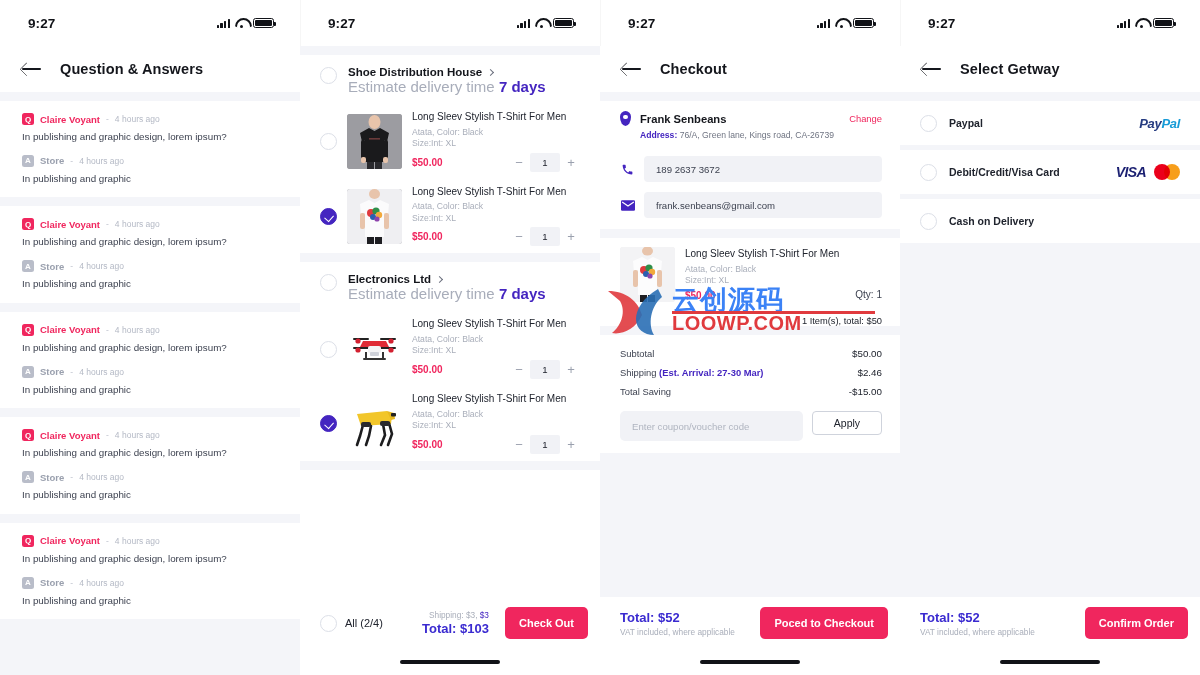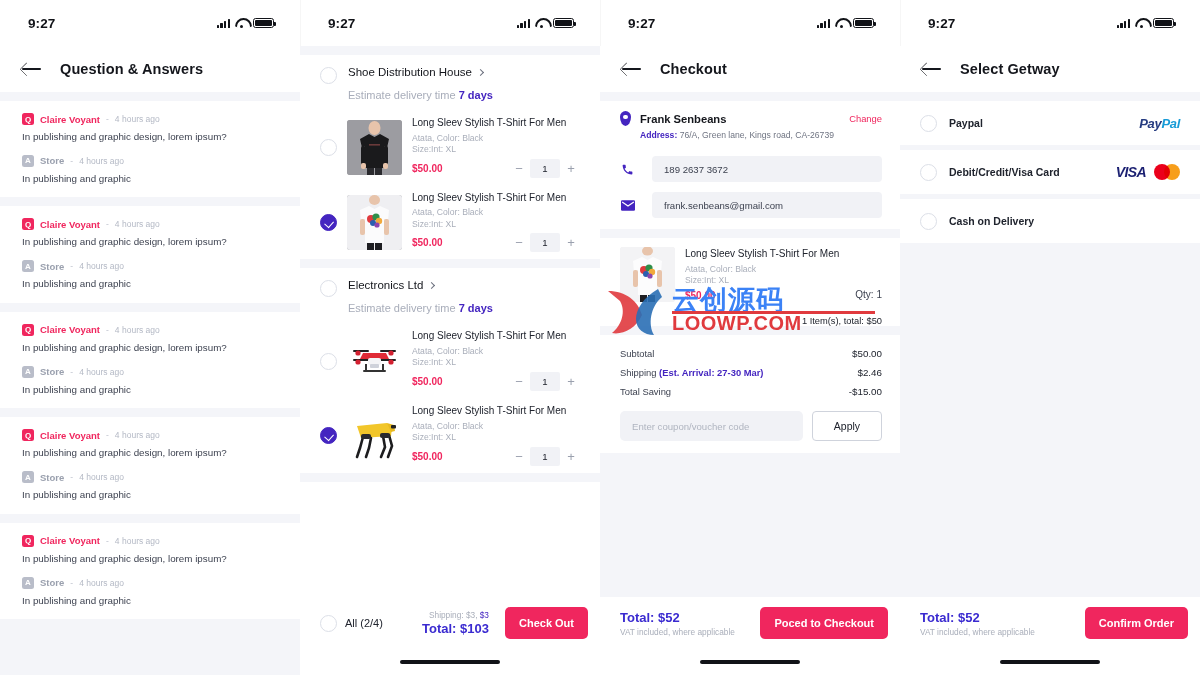--- a/index.html
+++ b/index.html
@@ -80,23 +80,23 @@
   
   .cart-scroll { background:#fff; }
   .strip { height: 9px; background: #f4f5f9; }
   .store-head { display: flex; align-items: flex-start; gap: 11px; padding: 11px 18px 9px 20px; background:#fff; }
   .cbx { width: 17px; height: 17px; border-radius: 50%; border: 1.4px solid #dcdfe7; background: #fff; flex: 0 0 auto; margin-top: 1px; }
   .cbx.on { background: #4425c0; border-color: #4425c0; position: relative; }
   .cbx.on::after {
     content:""; position:absolute; left:5.2px; top:4px; width:4.6px; height:7.4px;
     border-right: 1.9px solid #fff; border-bottom: 1.9px solid #fff; transform: rotate(42deg);
   }
-  .store-name { font-size: 11.5px; font-weight: normal; color: #14161c; display: flex; align-items: center; gap: 6px; }
+  .store-name { font-size: 11.5px; font-weight: bold; color: #14161c; display: flex; align-items: center; gap: 6px; }
   .chev { width: 5px; height: 5px; border-top: 1.4px solid #6a6f7d; border-right: 1.4px solid #6a6f7d; transform: rotate(45deg); display:inline-block; }
-  .store-sub { font-size: 11px; color: #a8adba; margin-top: 11px; }
+  .store-sub { font-size: 15px; color: #a8adba; margin-top: 0; }
   .store-sub b { color: #4425c0; }
 
   .cart-item { display: flex; align-items: center; gap: 10px; padding: 7px 18px 7px 20px; background:#fff; }
   .thumb { width: 55px; height: 55px; border-radius: 3px; flex: 0 0 auto; overflow: hidden; position: relative; background: #9b9ba0; }
   .ci-body { flex: 1 1 auto; min-width: 0; }
   .ci-title { font-size: 10px; color: #20242e; line-height: 1.25; }
   .ci-meta { font-size: 8.6px; color: #a9aeba; margin-top: 3px; line-height: 1.35; }
   .ci-foot { display: flex; align-items: center; justify-content: space-between; margin-top: 3px; }
   .ci-price { font-size: 10px; color: #f0265e; font-weight: bold; }
   .stepper { display: flex; align-items: center; gap: 0; }
@@ -124,40 +124,40 @@
   .sec { background: #fff; }
   .addr { padding: 10px 18px 11px 20px; }
   .addr-top { display: flex; align-items: center; gap: 9px; }
   .pin { width: 11px; height: 15px; background: #4425c0; flex: 0 0 auto;
          border-radius: 50% 50% 50% 50% / 38% 38% 62% 62%; position: relative; }
   .pin::after { content:""; position:absolute; left:3.4px; top:3.6px; width:4.2px; height:4.2px; background:#fff; border-radius:50%; }
   .addr-name { font-size: 11.2px; font-weight: bold; color: #14161c; flex: 1 1 auto; }
   .addr-change { font-size: 9.4px; color: #f0265e; }
   .addr-line { font-size: 8.6px; color: #6f7482; margin-left: 20px; margin-top: 4px; }
   .addr-line b { color: #4425c0; }
-  .field-row { display: flex; align-items: center; gap: 17px; padding: 5px 18px 5px 20px; }
+  .field-row { display: flex; align-items: center; gap: 9px; padding: 5px 18px 5px 20px; }
   .ic { width: 15px; flex: 0 0 15px; display: flex; align-items: center; justify-content: center; }
   .ic svg { display: block; }
   .field { flex: 1 1 auto; background: #f1f2f6; border-radius: 4px; height: 26px;
            display: flex; align-items: center; padding: 0 12px; font-size: 9.6px; color: #3d4250; }
 
   .co-prod { display: flex; align-items: center; gap: 10px; padding: 9px 18px 8px 20px; }
   .co-prod-body { flex: 1 1 auto; min-width: 0; }
   .co-qty { font-size: 10px; color: #3d4250; flex: 0 0 auto; align-self: flex-end; padding-bottom: 2px; }
   .co-sum-line { text-align: right; padding: 6px 18px 0 20px; font-size: 9.3px; color: #20242e; }
   .co-sum-sub { text-align: right; padding: 4px 18px 9px 20px; font-size: 8.3px; color: #b0b5c0; }
 
   .totals { padding: 9px 18px 4px 20px; }
   .t-row { display: flex; justify-content: space-between; align-items: baseline; padding: 4px 0; font-size: 9.4px; color: #3d4250; }
   .t-row .lbl b { color: #4425c0; font-weight: bold; }
   .t-row .val { color: #20242e; font-size: 9.8px; }
   .coupon { display: flex; gap: 9px; padding: 6px 18px 12px 20px; align-items: stretch; }
   .coupon-in { flex: 1 1 auto; background: #f1f2f6; border-radius: 5px; height: 30px;
                display: flex; align-items: center; padding: 0 12px; font-size: 9.6px; color: #b0b5c0; }
-  .coupon-btn { flex: 0 0 auto; width: 70px; height: 30px; background: #fff; border: 1px solid #cfd3dc;
+  .coupon-btn { flex: 0 0 auto; width: 70px; height: 24px; background: #fff; border: 1px solid #cfd3dc;
                 border-radius: 4px; font-size: 10.5px; color: #20242e; font-family: inherit;
                 display: flex; align-items: center; justify-content: center; }
 
   .pay-bottom { background: #fff; display: flex; align-items: center; padding: 0 12px 0 20px;
                 height: 52px; flex: 0 0 52px; gap: 16px; }
   .pb-left { flex: 1 1 auto; }
   .pb-total { font-size: 13px; font-weight: bold; color: #20242e; }
   .pb-total span { color: #3a2ad0; }
   .pb-note { font-size: 8.3px; color: #a9aeba; margin-top: 2px; }
 

